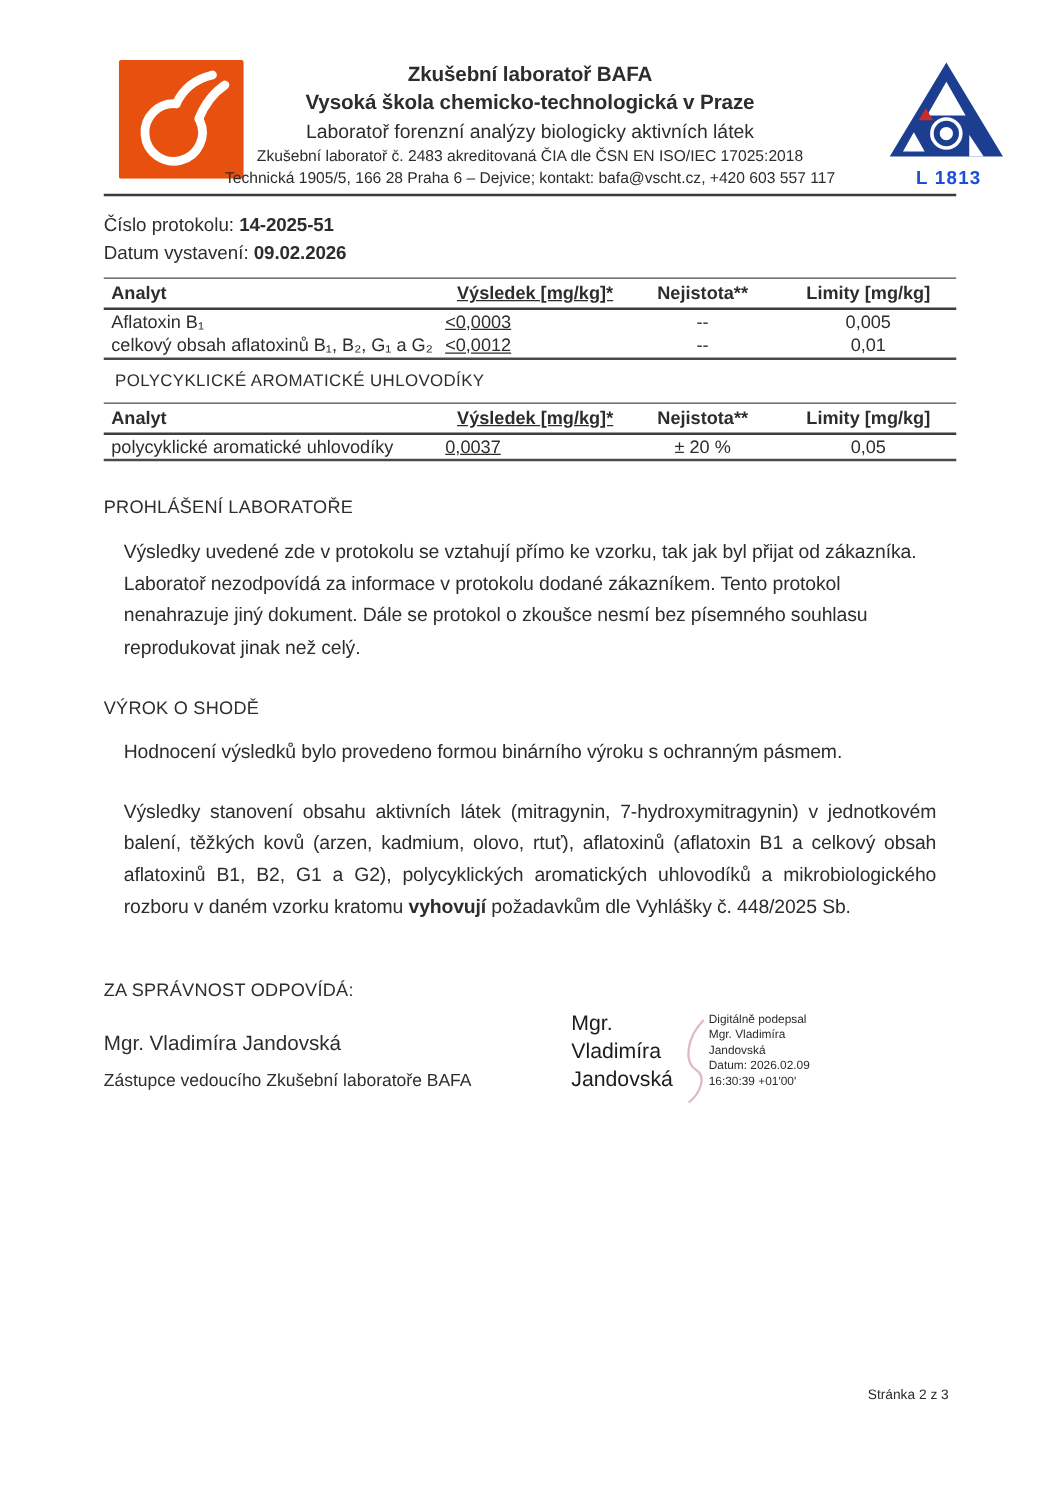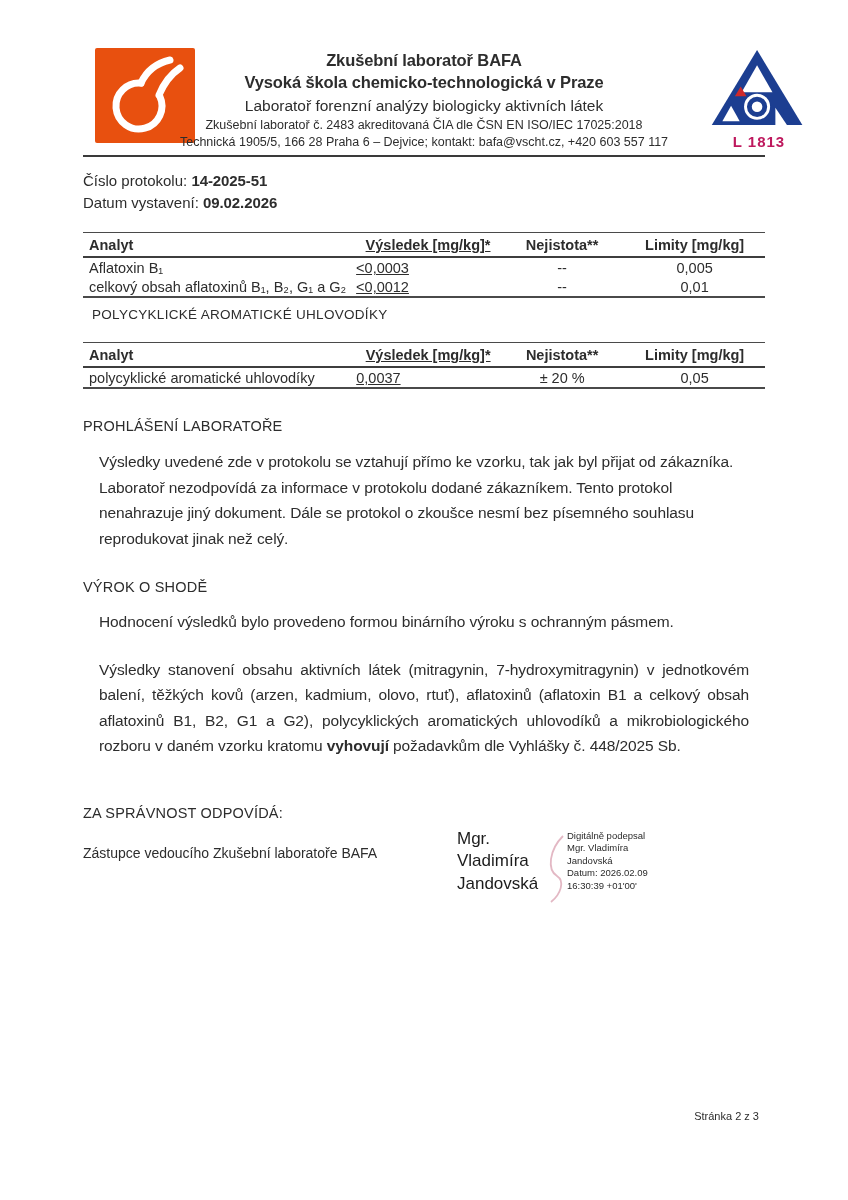--- a/index.html
+++ b/index.html
@@ -10,42 +10,42 @@
     font-family:"Liberation Sans","DejaVu Sans",sans-serif;
     color:#2d2d2d;
     overflow:hidden;
   }
   .content{margin:0 83px;width:682px;}
 
   
   .logo-orange{position:absolute;left:95px;top:48px;width:100px;height:95px;}
   .logo-cia{position:absolute;left:704px;top:48px;width:110px;text-align:center;}
   .logo-cia .mark-label{
-    font-size:15px;font-weight:bold;color:#be185d;letter-spacing:1px;margin-top:0px;
+    font-size:15px;font-weight:bold;color:#1d4ed8;letter-spacing:1px;margin-top:0px;
   }
   .header-text{
     position:absolute;left:164px;top:50px;width:520px;text-align:center;line-height:1.32;
   }
   .ht-bold{font-size:16.5px;font-weight:bold;letter-spacing:-0.1px;}
   .ht-med{font-size:15.5px;margin-top:2px;}
   .ht-small{font-size:12.5px;margin-top:1px;}
 
   .divider{border-top:2px solid #3a3a3a;margin-top:155px;}
 
   
   .protocol{margin-top:13px;font-size:15px;line-height:22px;}
   .protocol b{letter-spacing:-0.1px;}
 
   
   .section-title{
     margin:22px 0 0 9px;font-size:13.5px;line-height:18px;letter-spacing:0.3px;
   }
   .section-title.second{margin-top:8px;}
   table.results{
-    width:682px;margin-top:18px;border-collapse:collapse;
+    width:682px;margin-top:8px;border-collapse:collapse;
     border-top:1.5px solid #4a4a4a;border-bottom:2px solid #4a4a4a;
     font-size:14.5px;
   }
   table.results thead tr{border-bottom:2px solid #3d3d3d;}
   table.results th{font-weight:bold;padding:4px 0 3px;}
   table.results td{padding:2px 0 1px;}
   .c-analyt{width:270px;text-align:left;padding-left:6px !important;}
   .c-result{width:145px;text-decoration:underline;}
   .c-uncert{width:125px;text-align:center;}
   .c-limit{width:142px;text-align:center;}
@@ -164,20 +164,21 @@
     <p class="body-text">Výsledky uvedené zde v protokolu se vztahují přímo ke vzorku, tak jak byl přijat od zákazníka. Laboratoř nezodpovídá za informace v protokolu dodané zákazníkem. Tento protokol nenahrazuje jiný dokument. Dále se protokol o zkoušce nesmí bez písemného souhlasu reprodukovat jinak než celý.</p>
 
     <div class="block-heading v">VÝROK O SHODĚ</div>
     <p class="body-text verdict">Hodnocení výsledků bylo provedeno formou binárního výroku s ochranným pásmem.</p>
 
     <p class="body-text conclusion"><span>Výsledky stanovení obsahu aktivních látek (mitragynin, 7-hydroxymitragynin) v jednotkovém balení, těžkých kovů (arzen, kadmium, olovo, rtuť), aflatoxinů (aflatoxin B1 a celkový obsah aflatoxinů B1, B2, G1 a G2), polycyklických aromatických uhlovodíků a mikrobiologického rozboru v daném vzorku kratomu </span><b>vyhovují</b><span> požadavkům dle Vyhlášky č. 448/2025 Sb.</span></p>
 
     <div class="responsible">ZA SPRÁVNOST ODPOVÍDÁ:</div>
 
     <div class="sign-row">
+      <div class="sign-name">Mgr. Vladimíra Jandovská</div>
       <div class="sign-role">Zástupce vedoucího Zkušební laboratoře BAFA</div>
 
       <div class="digital">
         <div class="digital-big">
           <div>Mgr.</div>
           <div>Vladimíra</div>
           <div>Jandovská</div>
         </div>
         <svg class="digital-flourish" viewBox="0 0 22 72" xmlns="http://www.w3.org/2000/svg">
           <path d="M 18 4 C 4 18, 2 38, 12 44 C 20 49, 16 62, 6 70" stroke="#e3b8c4" stroke-width="1.8" fill="none"></path>

